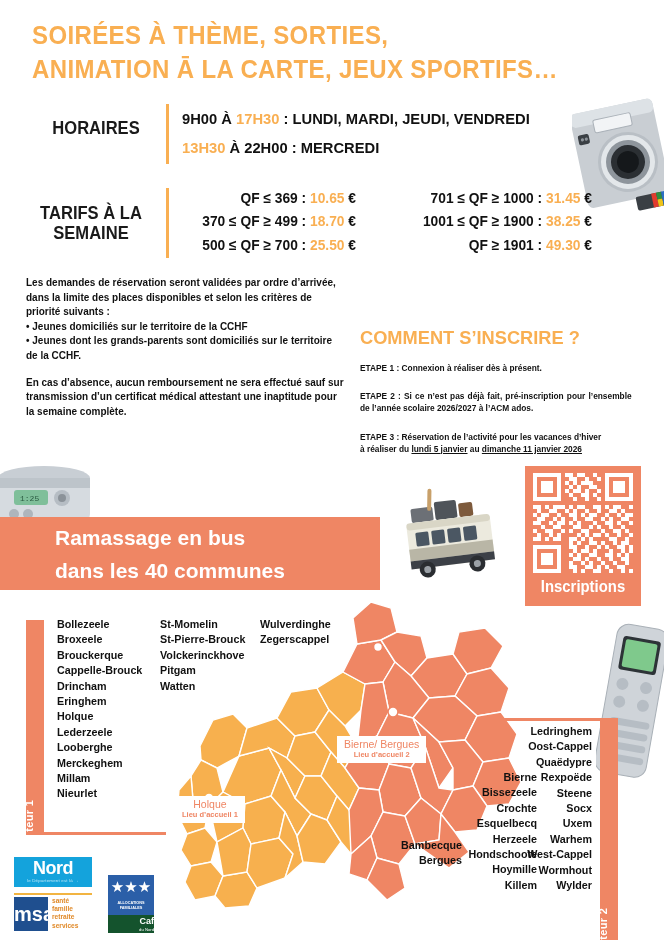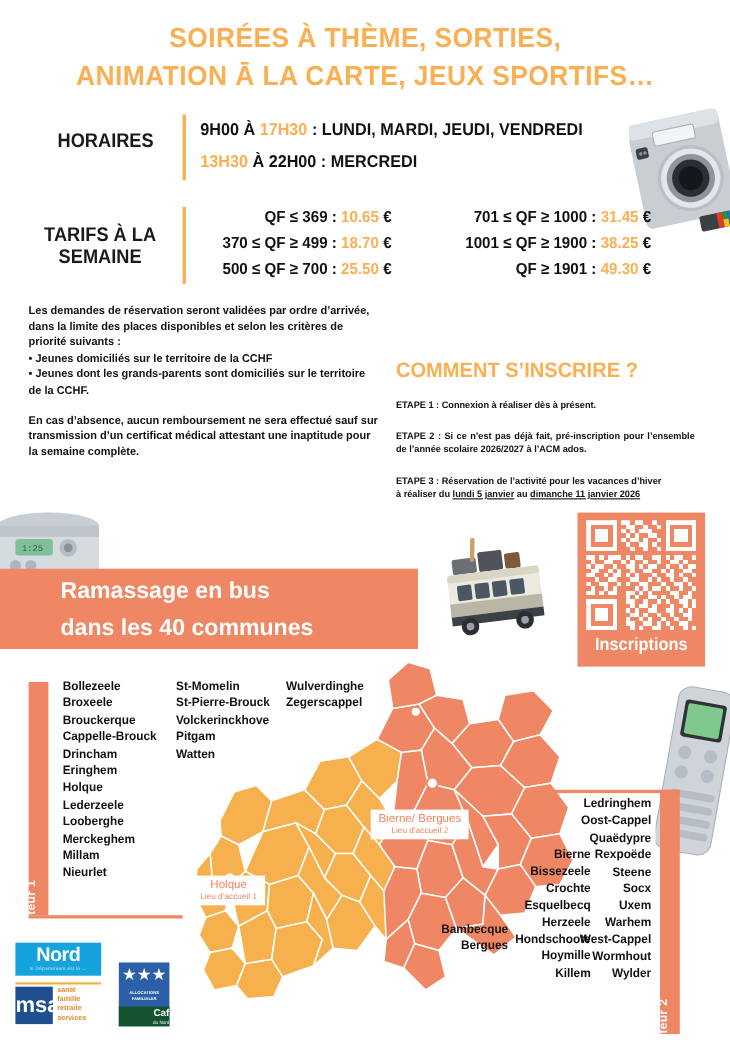--- a/index.html
+++ b/index.html
@@ -5,21 +5,21 @@
   * { box-sizing: border-box; margin: 0; padding: 0; }
   html, body {
     width: 664px; height: 950px;
     background: #ffffff;
     font-family: "Liberation Sans", sans-serif;
     overflow: hidden;
   }
   .page { position: relative; width: 664px; height: 950px; background:#fff; }
 
   
-  .title-block { position:absolute; left:44px; top:18px; width:600px;text-align:center; }
+  .title-block { position:absolute; left:32px; top:18px; width:600px; }
   .title-line {
     font-family:"Liberation Sans", sans-serif;
     font-weight:bold; font-size:25px; line-height:34px;
     color:#F9AF52; letter-spacing:0.4px;
     transform: scaleX(0.96); transform-origin: left center;
   }
 
   
   .row-label {
     position:absolute; font-weight:bold; color:#1a1a1a;
@@ -133,21 +133,21 @@
   #col-5 { left:425px; top:770px; width:112px; text-align:right; transform-origin:right top; }
   #col-6 { left:500px; top:724px; width:92px; text-align:right; transform-origin:right top; }
 
   
   .map-wrap { position:absolute; left:105px; top:600px; width:420px; height:320px; }
   .map-callout {
     position:absolute; background:#ffffff; padding:3px 7px 4px 7px;
     text-align:center; line-height:1.1;
   }
   .map-callout .mc-title { color:#EF8664; font-weight:normal; font-size:10.5px; }
-  .map-callout .mc-sub { color:#EF8664; font-weight:normal; font-size:7.5px; }
+  .map-callout .mc-sub { color:#EF8664; font-weight:bold; font-size:7.5px; }
   #callout-holque { left:175px; top:796px; }
   #callout-bierne { left:337px; top:736px; }
 
   
   .logo-nord {
     position:absolute; left:14px; top:857px; width:78px; height:30px;
     background:#14A3DC;
   }
   .logo-nord .nord-word {
     position:absolute; left:0; top:1px; width:78px; text-align:center;

